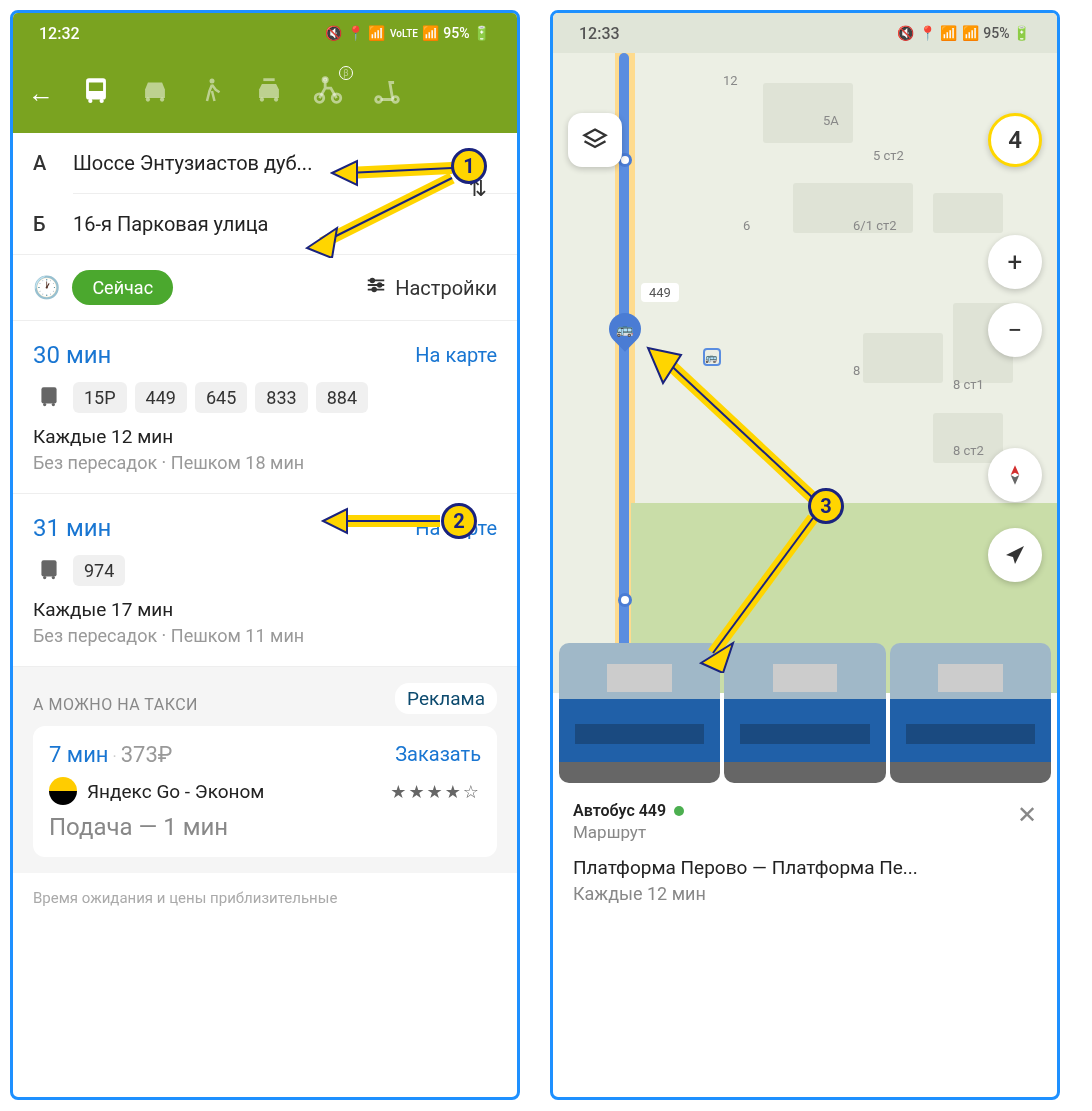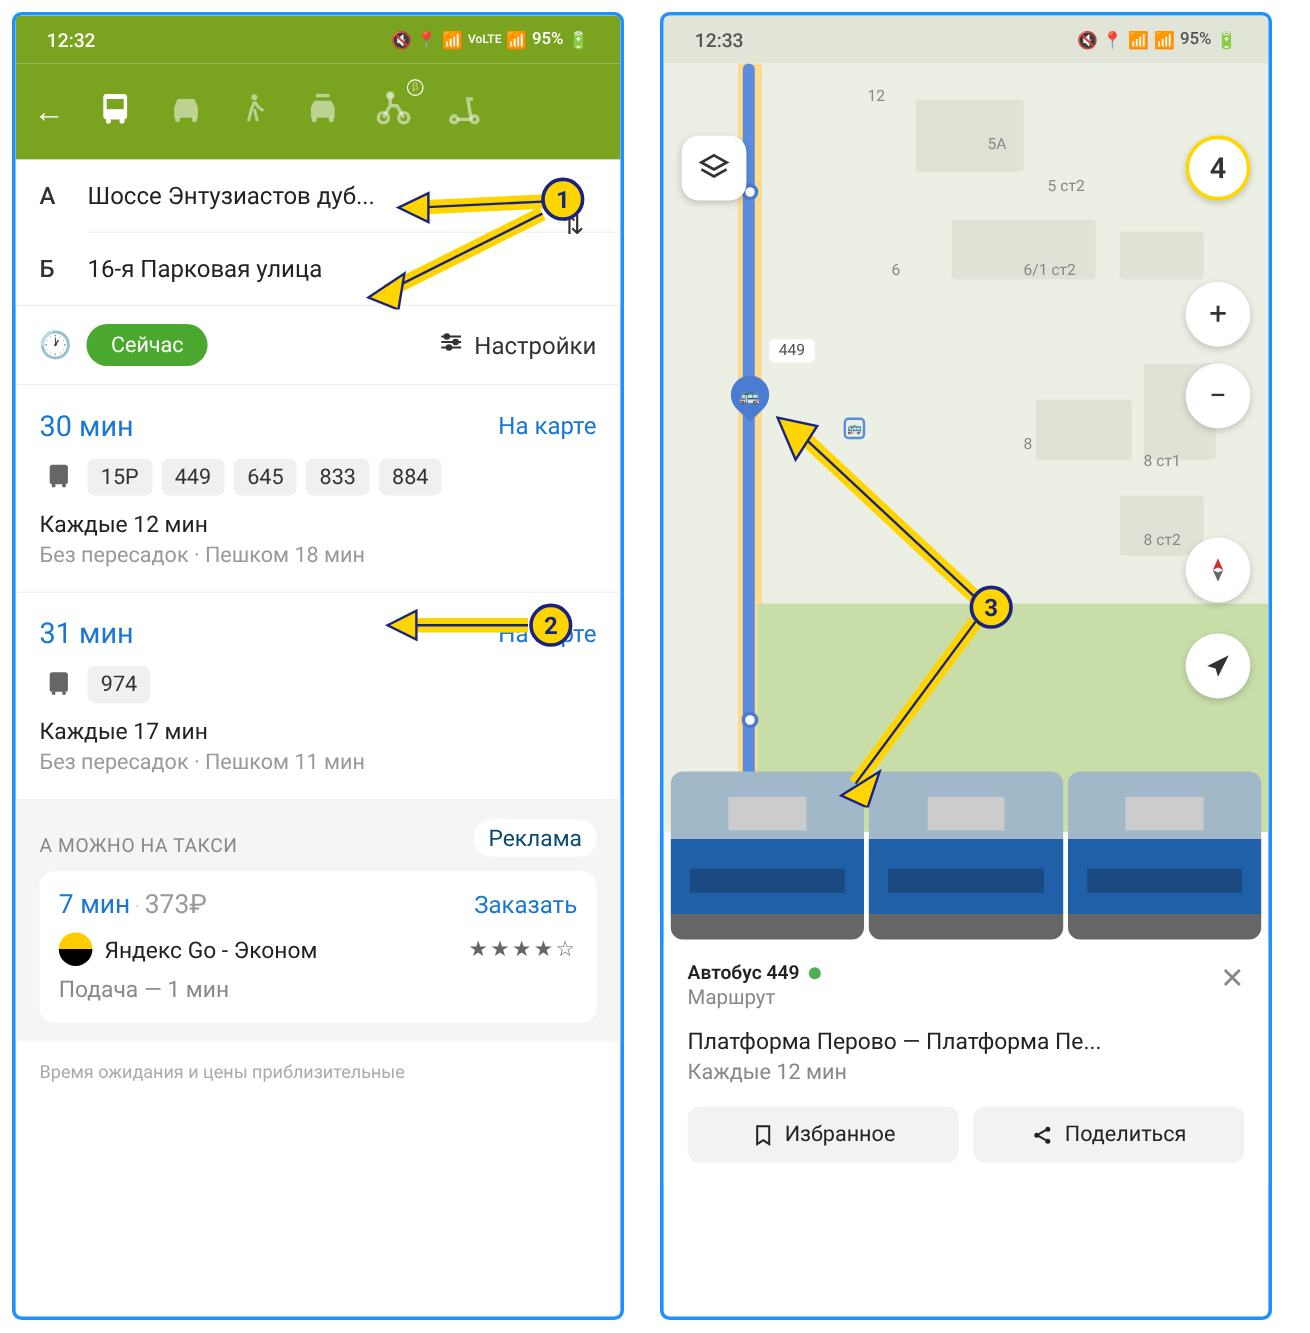--- a/index.html
+++ b/index.html
@@ -52,21 +52,21 @@
 .taxi-card { background: #fff; border-radius: 12px; padding: 16px; }
 .taxi-top { display: flex; justify-content: space-between; margin-bottom: 10px; }
 .taxi-duration { color: #1976d2; font-size: 22px; }
 .taxi-price { color: #999; font-size: 22px; }
 .order-link { color: #1976d2; font-size: 20px; }
 .taxi-provider { display: flex; justify-content: space-between; align-items: center; margin-bottom: 8px; }
 .provider-left { display: flex; align-items: center; gap: 10px; }
 .yandex-logo { width: 28px; height: 28px; border-radius: 50%; background: linear-gradient(to bottom, #fc0 50%, #000 50%); }
 .provider-name { font-size: 19px; color: #222; }
 .stars { color: #666; font-size: 18px; letter-spacing: 2px; }
-.pickup-text { font-size: 19px; color: #888; }
+.pickup-text { font-size: 24px; color: #888; }
 .disclaimer { padding: 16px 20px; font-size: 15px; color: #aaa; }
 
 
 .map-area { position: relative; height: 640px; background: #ecefe4; }
 .map-bg { position: absolute; inset: 0; }
 .green-area { position: absolute; left: 78px; right: 0; bottom: 0; height: 190px; background: #c9dda8; }
 .road-v { position: absolute; left: 62px; top: 0; bottom: 0; width: 20px; background: #fedb8e; }
 .route-line { position: absolute; left: 66px; top: 0; bottom: 0; width: 10px; background: #5a8de0; border-radius: 5px; }
 .building { position: absolute; background: #dfe3d6; border-radius: 3px; }
 .bldg-label { position: absolute; font-size: 13px; color: #888; }
@@ -381,31 +381,14 @@
         <div class="bus-title">
           <span>Автобус 449</span>
           <span class="online-dot"></span>
         </div>
         <div class="route-type">Маршрут</div>
       </div>
       <span class="close-x">✕</span>
     </div>
     <div class="route-desc">Платформа Перово — Платформа Пе...</div>
     <div class="route-freq">Каждые 12 мин</div>
-    <div class="action-row">
-      <button class="action-btn">
-        <svg width="20" height="20" viewBox="0 0 24 24" fill="none" stroke="#222" stroke-width="2">
-            <path d="M6 3h12v18l-6-4-6 4z"></path>
-          </svg>
-        <span>Избранное</span>
-      </button>
-      <button class="action-btn">
-        <svg width="20" height="20" viewBox="0 0 24 24" fill="#222">
-            <circle cx="6" cy="12" r="2.5"></circle>
-            <circle cx="17" cy="6" r="2.5"></circle>
-            <circle cx="17" cy="18" r="2.5"></circle>
-            <path d="M8 11l7-4M8 13l7 4" stroke="#222" stroke-width="2"></path>
-          </svg>
-        <span>Поделиться</span>
-      </button>
-    </div>
   </div>
 </div>
 
 </body></html>

